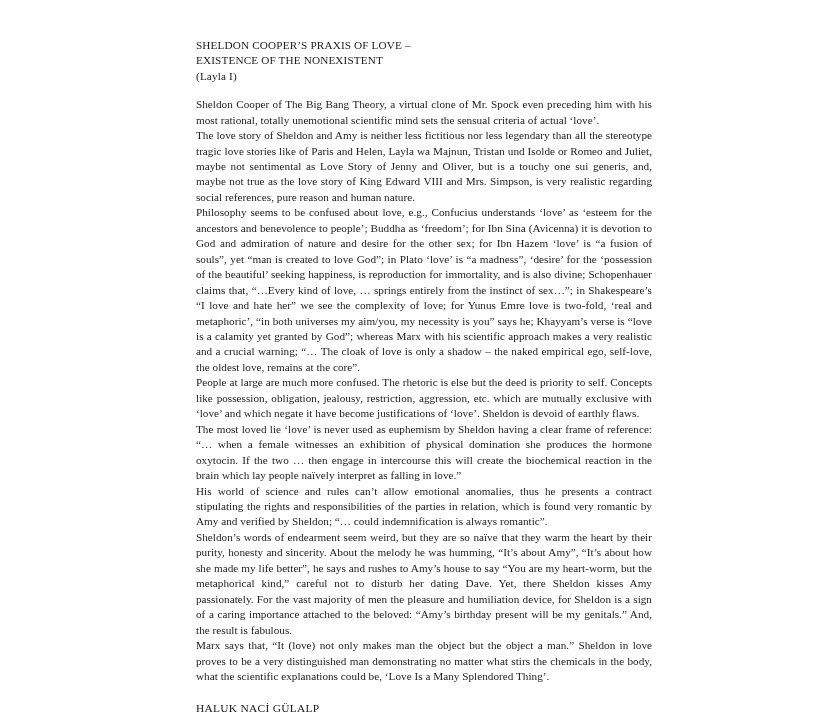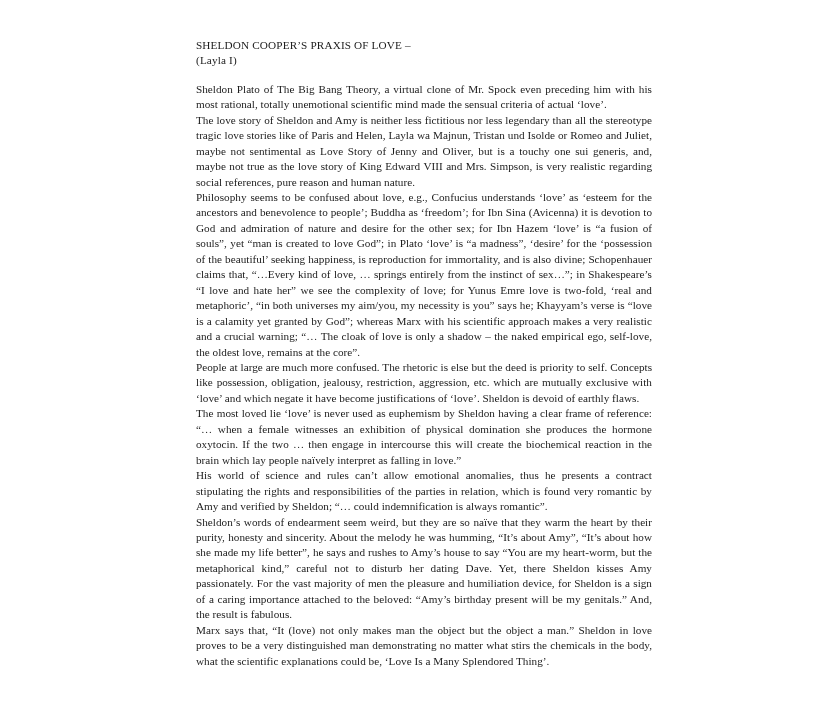--- a/index.html
+++ b/index.html
@@ -60,29 +60,31 @@
   }
 </style>
 </head>
 <body>
 
 <div id="page">
   <div id="sheet">
 
     <div class="title-block">
       <div class="title-line">SHELDON COOPER’S PRAXIS OF LOVE –</div>
+      <div class="title-line">EXISTENCE OF THE NONEXISTENT</div>
       <div class="title-line">(Layla I)</div>
     </div>
 
     <div class="body-block">
-      <p class="para"><span>Sheldon Plato of </span><span class="it">The Big Bang Theory</span><span>, a virtual clone of Mr. Spock even preceding him with his most rational, totally unemotional scientific mind made the sensual criteria of actual ‘love’.</span></p>
+      <p class="para"><span>Sheldon Cooper of </span><span class="it">The Big Bang Theory</span><span>, a virtual clone of Mr. Spock even preceding him with his most rational, totally unemotional scientific mind sets the sensual criteria of actual ‘love’.</span></p>
       <p class="para"><span>The love story of Sheldon and Amy is neither less fictitious nor less legendary than all the stereotype tragic love stories like of </span><span class="it">Paris and Helen, Layla wa Majnun, Tristan und Isolde or Romeo and Juliet</span><span>, maybe not sentimental as </span><span class="it">Love  Story</span><span> of Jenny and Oliver, but is a touchy one sui generis, and, maybe not true as the love story of King Edward VIII and Mrs. Simpson, is very realistic regarding social references, pure reason and human nature.</span></p>
       <p class="para"><span>Philosophy seems to be confused about love, e.g., Confucius understands ‘love’ as ‘esteem for the ancestors and benevolence to people’; Buddha as ‘freedom’; for Ibn Sina (Avicenna) it is devotion to God and admiration of nature and desire for the other sex; for Ibn Hazem ‘love’ is </span><span class="it">“a  fusion of souls”</span><span>, yet </span><span class="it">“man is created to love God”</span><span>; in Plato ‘love’ is </span><span class="it">“a  madness”</span><span>, ‘desire’ for the ‘possession of the beautiful’ seeking happiness, is reproduction for immortality, and is also divine;  Schopenhauer claims that, </span><span class="it">“…Every kind of love, … springs entirely from the instinct of sex…”</span><span>; in Shakespeare’s </span><span class="it">“I love and hate her”</span><span> we see the complexity of love; for Yunus Emre love is two-fold, ‘real and metaphoric’, </span><span class="it">“in both universes my aim/you, my necessity is you”</span><span> says he; Khayyam’s verse is </span><span class="it">“love is a calamity yet granted by God”</span><span>; whereas Marx with his scientific approach makes a very realistic and a crucial warning; </span><span class="it">“… The cloak of love is only a shadow – the naked empirical ego, self-love, the oldest love, remains at the core”</span><span>.</span></p>
       <p class="para"><span>People at large are much more confused. The rhetoric is else but the deed is priority to self. Concepts like possession, obligation, jealousy, restriction, aggression, etc. which are mutually exclusive with ‘love’ and which negate it have become justifications of ‘love’. Sheldon is devoid of earthly flaws.</span></p>
       <p class="para"><span>The most loved lie ‘love’ is never used as euphemism by Sheldon having a clear frame of reference: </span><span class="it">“… when a female witnesses an exhibition of physical domination she produces the hormone oxytocin. If the two … then engage in intercourse this will create the biochemical reaction in the brain which lay people naïvely interpret as falling in love.”</span></p>
       <p class="para"><span>His world of science and rules can’t allow emotional anomalies, thus he presents a contract stipulating the rights and responsibilities of the parties in relation, which is found very romantic by Amy and verified by Sheldon; </span><span class="it">“… could indemnification is always romantic”</span><span>.</span></p>
       <p class="para"><span>Sheldon’s words of endearment seem weird, but they are so naïve that they warm the heart by their purity, honesty and sincerity. About the melody he was humming, </span><span class="it">“It’s about Amy”, “It’s about how she made my life better”,</span><span> he says and rushes to Amy’s house to say </span><span class="it">“You are my heart-worm, but the metaphorical kind,”</span><span> careful not to disturb her dating Dave. Yet, there Sheldon kisses Amy passionately. For the vast majority of men the pleasure and humiliation device, for Sheldon is a sign of a caring importance attached to the beloved: </span><span class="it">“Amy’s birthday present will be my genitals.”</span><span>  And, the result is fabulous.</span></p>
       <p class="para"><span>Marx says that, </span><span class="it">“It</span><span> (love) </span><span class="it">not only makes man the object but the object a man.”</span><span> Sheldon in love proves to be a very distinguished man demonstrating no matter what stirs the chemicals in the body, what the scientific explanations could be, </span><span class="it">‘Love Is a Many Splendored Thing’</span><span>.</span></p>
     </div>
 
+    <div class="signature">HALUK NACİ GÜLALP</div>
 
   </div>
 </div>
 
 </body></html>

